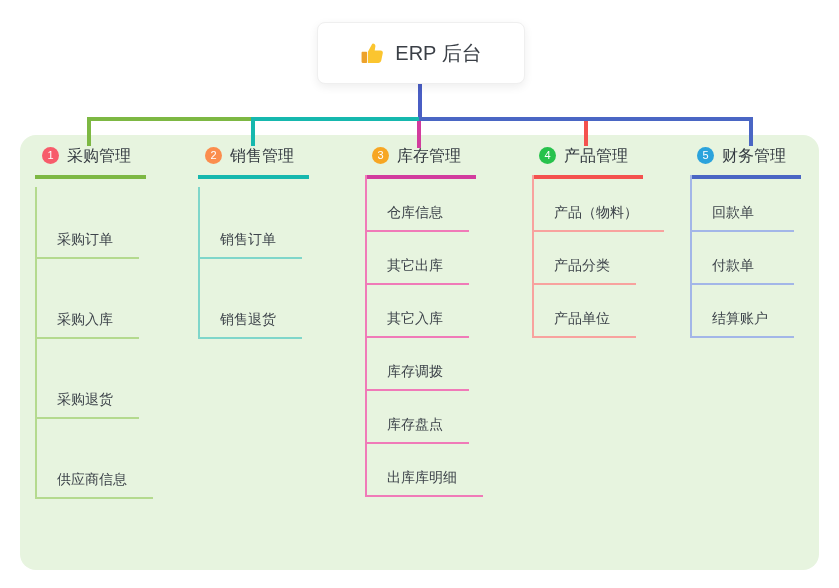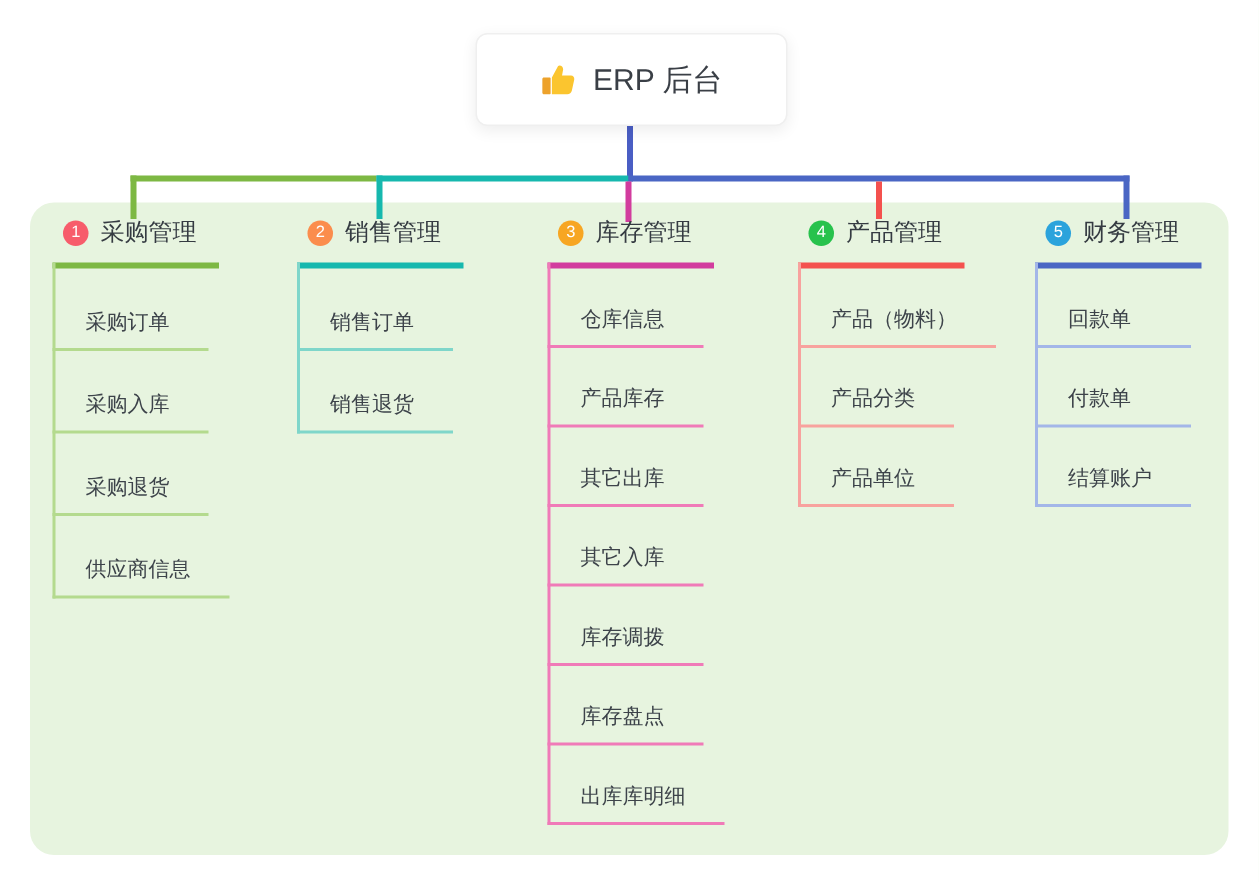--- a/index.html
+++ b/index.html
@@ -48,21 +48,21 @@
     width:17px;height:17px;border-radius:50%;background:var(--badge,#888);
     color:#fff;font-size:11px;line-height:17px;text-align:center;flex:0 0 17px;
   }
   .children{position:relative;width:max-content;}
   .vline{position:absolute;left:0;top:-4px;bottom:0;width:2px;background:var(--light,#bbb);}
   .child{
     box-sizing:border-box;display:flex;align-items:flex-end;
     padding:0 26px 8px 22px;border-bottom:2px solid var(--light,#bbb);
     width:max-content;min-width:104px;font-size:14px;color:#3d434a;white-space:nowrap;
   }
-  .b1 .child,.b2 .child{height:55px;}
+  .b1 .child,.b2 .child{height:68px;margin-top:12px;}
   .b3 .child,.b4 .child,.b5 .child{height:53px;}
 </style>
 </head>
 <body>
 
 <div class="stage">
 
   <div class="panel" style="--panel: #e7f4df;"></div>
 
   <div class="seg root-drop" style="--c: #4a5ec4;"></div>
@@ -112,21 +112,20 @@
   </div>
 
   <div class="branch b3" style="--accent: #d23c9e; --light: #f07ab8; --badge: #f7a623;">
     <div class="bh">
       <span class="badge">3</span>
       <span>库存管理</span>
     </div>
     <div class="children">
       <div class="vline"></div>
       <div class="child">仓库信息</div>
-      <div class="child">产品库存</div>
       <div class="child">其它出库</div>
       <div class="child">其它入库</div>
       <div class="child">库存调拨</div>
       <div class="child">库存盘点</div>
       <div class="child">出库库明细</div>
     </div>
   </div>
 
   <div class="branch b4" style="--accent: #f4514e; --light: #f8a29e; --badge: #27c24c;">
     <div class="bh">

